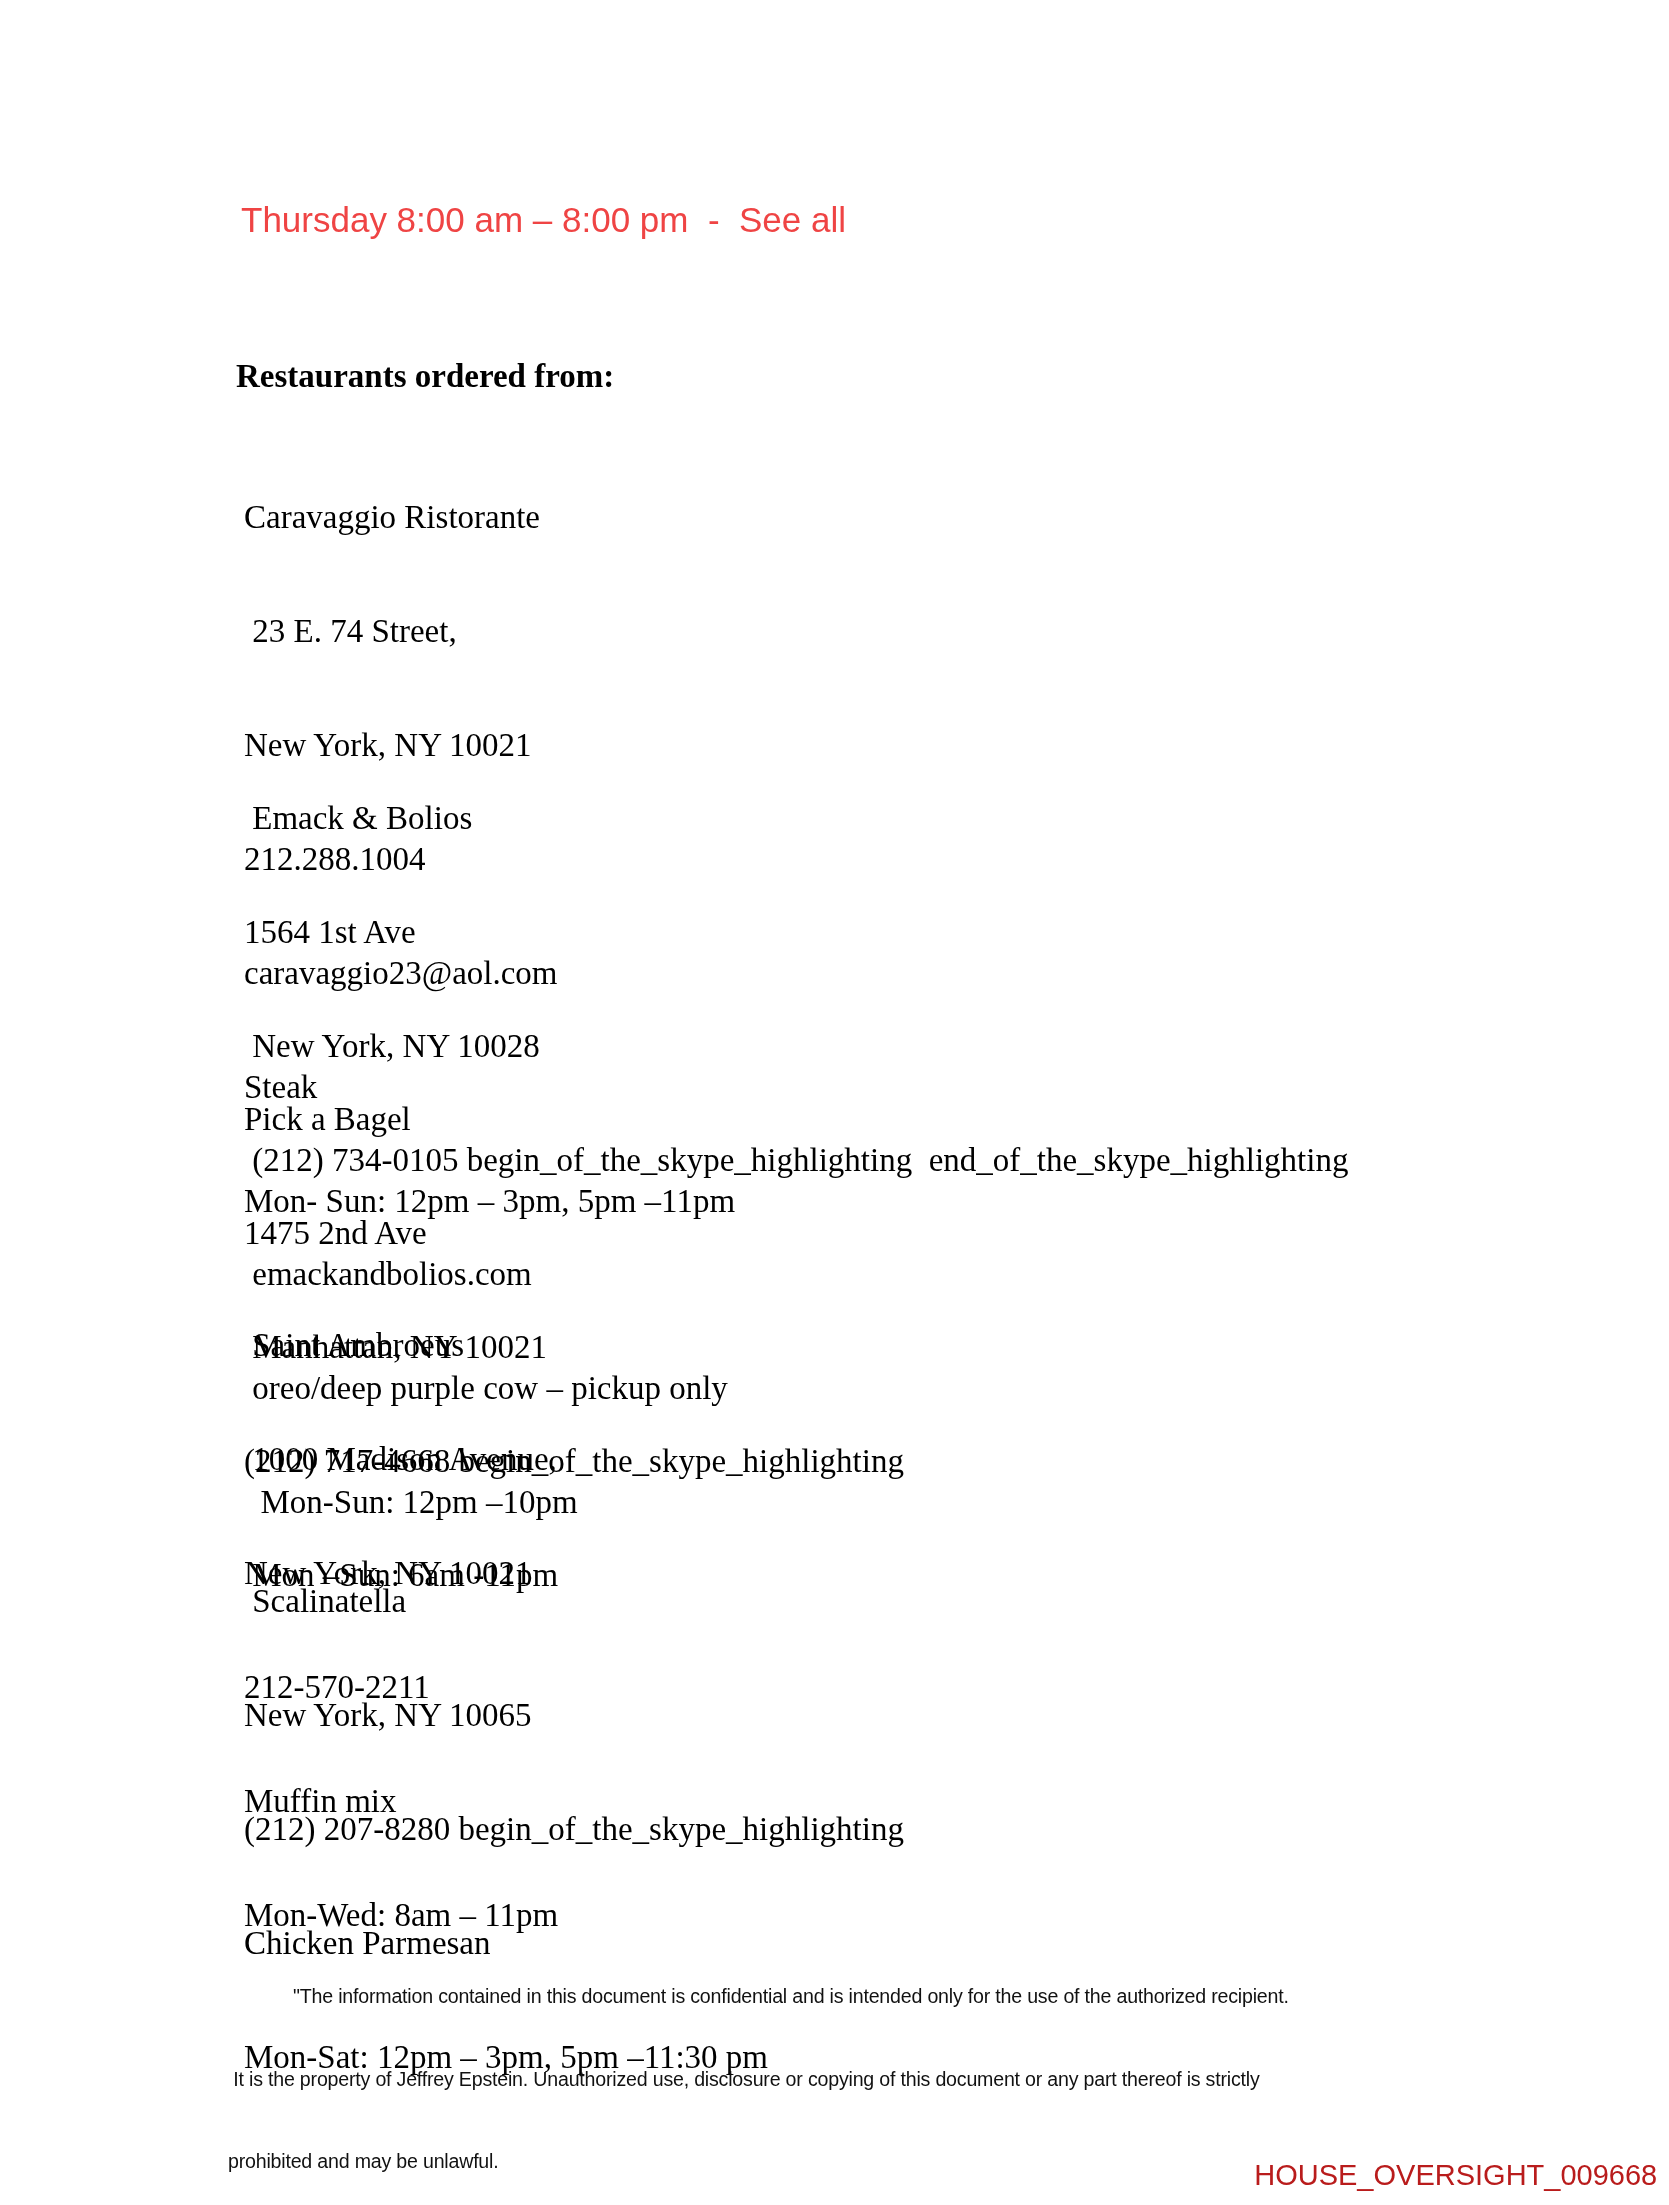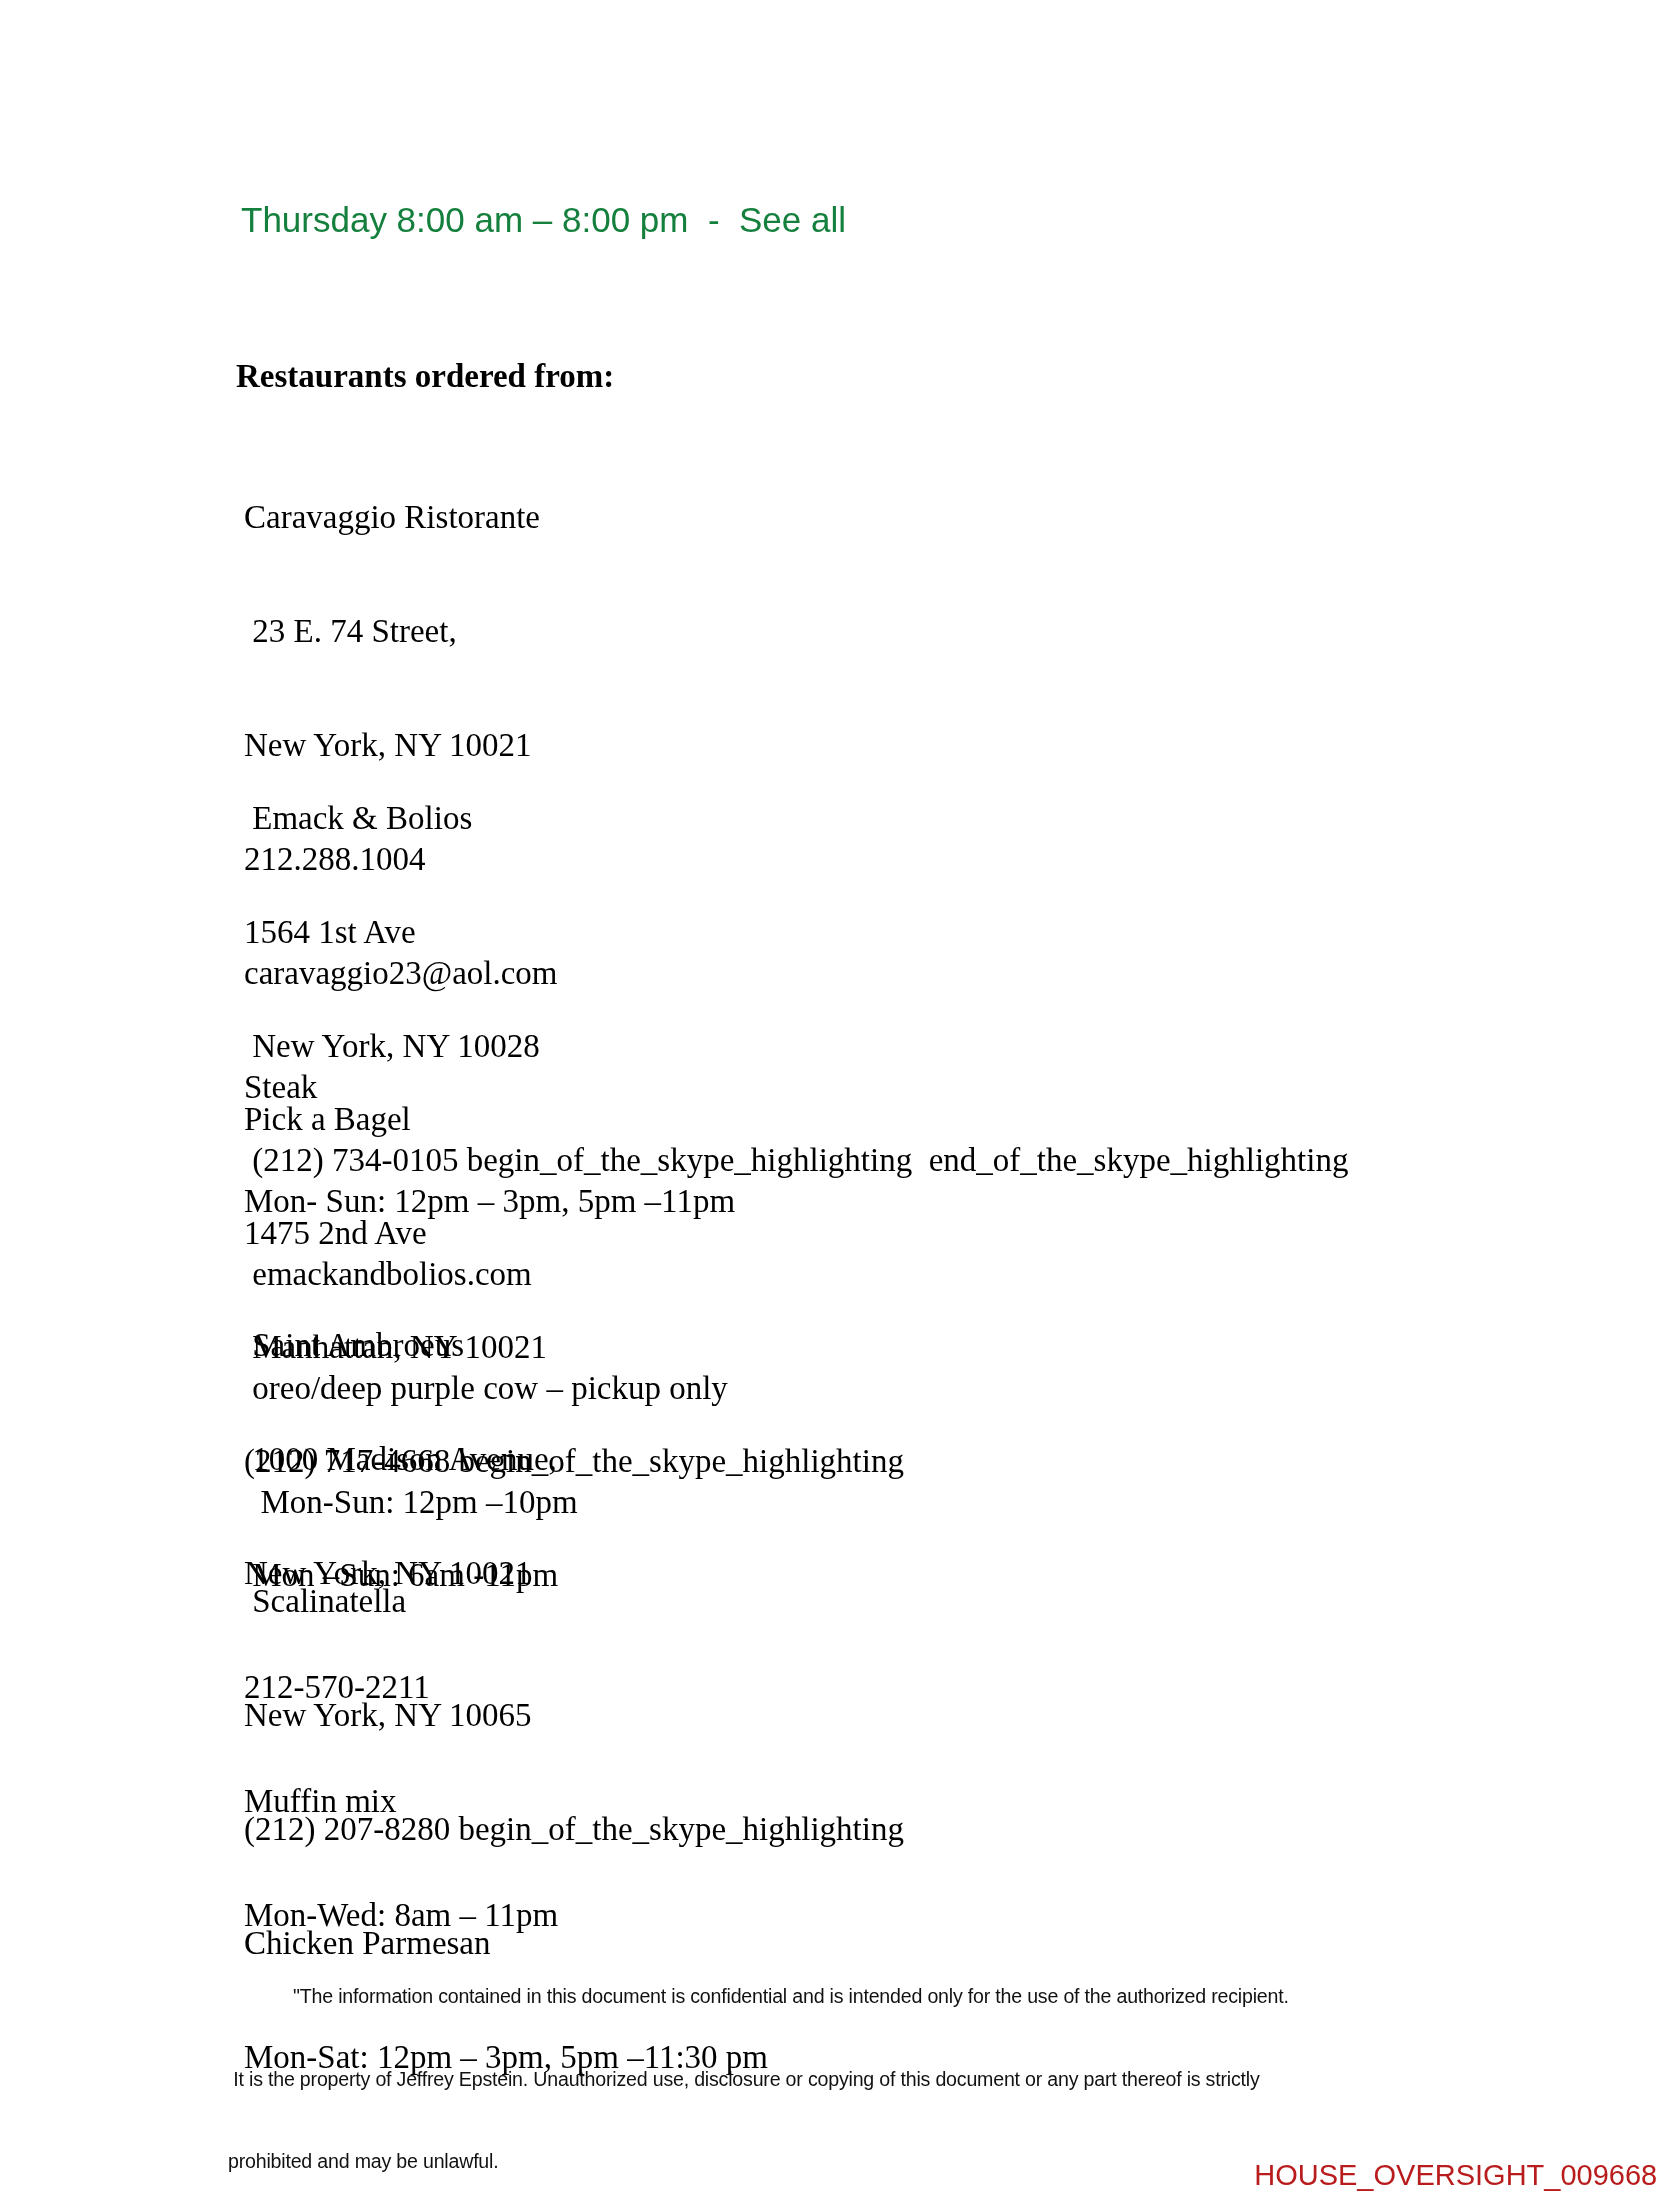--- a/index.html
+++ b/index.html
@@ -17,21 +17,21 @@
     color: #000000;
   }
   .header-line {
     position: absolute;
     left: 241px;
     top: 200px;
     font-family: "Liberation Sans", sans-serif;
     font-size: 35px;
     line-height: 39px;
     white-space: pre;
-    color: #15803d;
+    color: #ef4444;
   }
   .section-title {
     position: absolute;
     left: 236px;
     top: 357px;
     font-family: "Liberation Serif", serif;
     font-weight: bold;
     font-size: 33px;
     line-height: 38px;
     white-space: pre;

